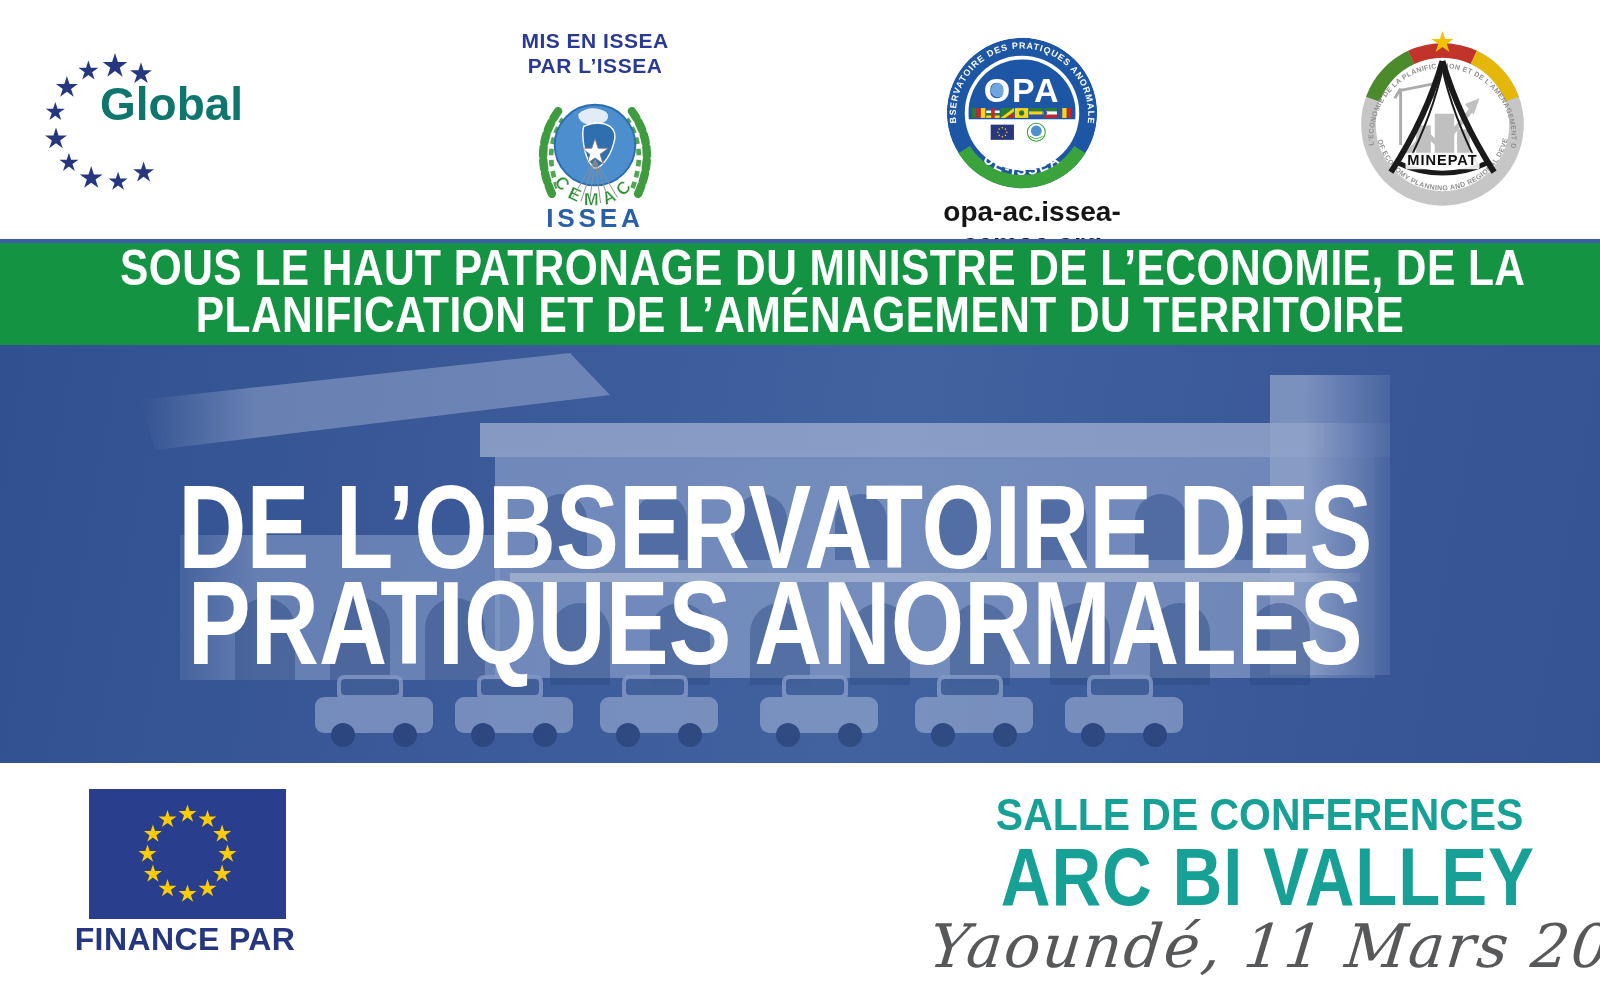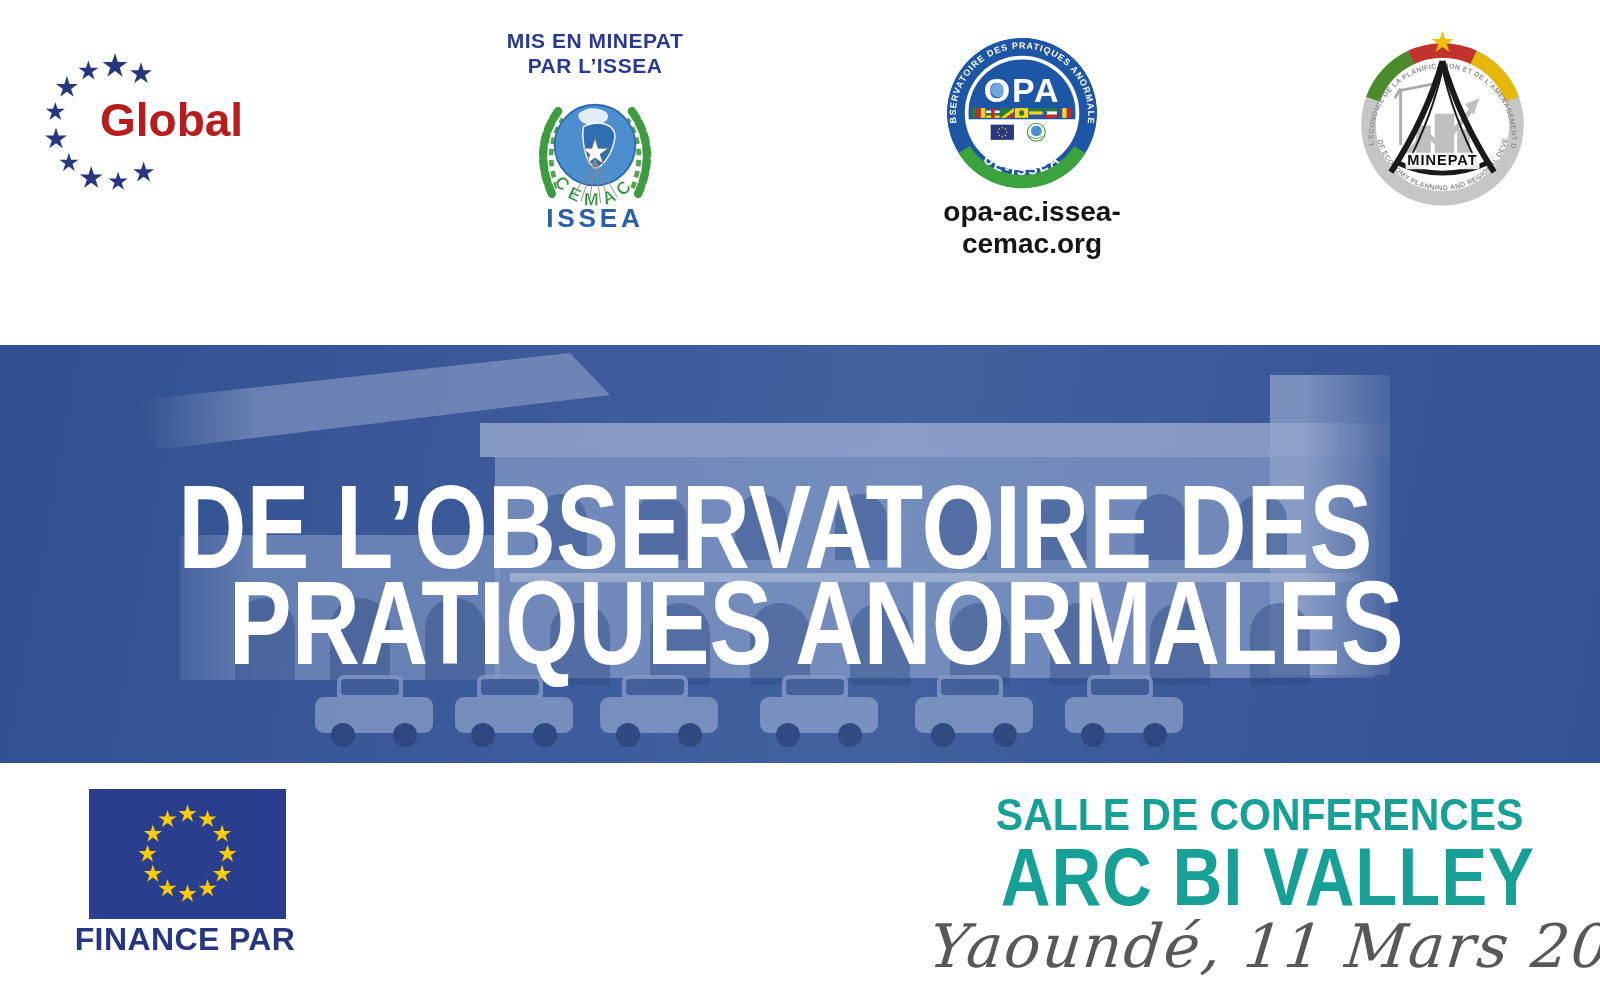--- a/index.html
+++ b/index.html
@@ -1,21 +1,21 @@
 <!DOCTYPE html>
 <html><head>
 <meta charset="utf-8">
 <style>
   html,body{margin:0;padding:0;background:#888;}
   .poster{position:relative;width:1600px;height:1007px;background:#ffffff;overflow:hidden;
           font-family:"Liberation Sans",sans-serif;}
   
   .hdr{position:absolute;left:0;top:0;width:1600px;height:239px;background:#fff;}
   .gg-stars{position:absolute;left:42px;top:52px;}
-  .gg-text{position:absolute;left:100px;top:94px;color:#b91c1c;font-weight:800;
+  .gg-text{position:absolute;left:100px;top:78px;color:#0f766e;font-weight:800;
            font-size:46px;line-height:52px;letter-spacing:0;}
   .issea-cap{position:absolute;left:470px;top:28px;width:250px;text-align:center;
              color:#2A3A93;font-weight:800;font-size:21px;line-height:25px;letter-spacing:.5px;}
   .cemac-svg{position:absolute;left:520px;top:72px;}
   .opa-svg{position:absolute;left:937px;top:28px;}
   .opa-url{position:absolute;left:892px;top:196px;width:280px;text-align:center;
            color:#151515;font-weight:700;font-size:28px;}
   .minepat-svg{position:absolute;left:1350px;top:30px;}
   
   .band{position:absolute;left:0;top:239px;width:1600px;height:106px;background:#149442;
@@ -26,21 +26,21 @@
   
   .hero{position:absolute;left:0;top:345px;width:1600px;height:418px;overflow:hidden;
         background:linear-gradient(100deg,#30508F 0%,#3A5898 25%,#41619F 55%,#3A5898 80%,#355392 100%);}
   .bldg{position:absolute;left:140px;top:0;opacity:.55;
         -webkit-mask-image:linear-gradient(to right,transparent 0,#000 9%,#000 91%,transparent 100%);
         mask-image:linear-gradient(to right,transparent 0,#000 9%,#000 91%,transparent 100%);}
   .title{position:absolute;left:0;right:50px;text-align:center;color:#fff;white-space:nowrap;
          font-weight:800;z-index:2;}
   .t1{top:40px;font-size:100px;}
   .t2{top:114px;font-size:118px;}
-  .t3{top:210px;font-size:118px;text-align:right;}
+  .t3{top:210px;font-size:118px;}
   .title span{display:inline-block;transform:scaleX(.8);line-height:1;}
   
   .ftr{position:absolute;left:0;top:763px;width:1600px;height:244px;background:#fff;}
   .euflag{position:absolute;left:89px;top:26px;}
   .funding{position:absolute;left:10px;top:160px;width:350px;text-align:center;color:#26377F;
            font-weight:800;font-size:32px;line-height:32px;letter-spacing:.4px;}
   .venue{position:absolute;left:950px;top:30px;width:620px;text-align:center;color:#17A096;}
   .venue .lbl{font-weight:800;font-size:44px;line-height:44px;white-space:nowrap;
               display:inline-block;transform:scaleX(.93);}
   .venue .nm{font-weight:800;font-size:82px;line-height:80px;white-space:nowrap;
@@ -80,21 +80,21 @@
           <use href="#star5" transform="translate(101.6,120.6) scale(1.1)"></use>
         </g>
       </svg>
       <div class="gg-text">
         <div>Global</div>
       </div>
     </div>
 
     <div>
       <div class="issea-cap">
-        <div>MIS EN MINEPAT</div>
+        <div>MIS EN ISSEA</div>
         <div>PAR L’ISSEA</div>
       </div>
       <svg class="cemac-svg" width="150" height="163" viewBox="0 0 160 170">
         <path d="M34,128 Q12,78 42,38" stroke="#3F9B40" stroke-width="9" stroke-dasharray="9 5" stroke-linecap="round" fill="none"></path>
         <path d="M126,128 Q148,78 118,38" stroke="#3F9B40" stroke-width="9" stroke-dasharray="9 5" stroke-linecap="round" fill="none"></path>
         <path d="M40,122 Q24,80 46,48" stroke="#3F9B40" stroke-width="5" stroke-dasharray="7 5" fill="none" opacity=".9"></path>
         <path d="M120,122 Q136,80 114,48" stroke="#3F9B40" stroke-width="5" stroke-dasharray="7 5" fill="none" opacity=".9"></path>
         <circle cx="80" cy="76" r="43" fill="#4D8FCE" stroke="#2B6CAD" stroke-width="2"></circle>
         <path d="M62,43 q10,-9 24,-5 q12,4 6,12 q-10,7 -20,4 q-10,-3 -10,-11 z" fill="#EAF1F8" opacity=".95"></path>
         <path d="M68,56 q16,-7 28,0 q8,6 4,18 q-3,12 -10,20 q-6,8 -12,6 q-8,-10 -10,-24 q-2,-14 0,-20 z" fill="#2F6FB0" stroke="#ffffff" stroke-width="1.5"></path>
@@ -230,20 +230,24 @@
         <path d="M95,32 C106,70 126,112 148,146" stroke="#1a1a1a" stroke-width="6" fill="none"></path>
         <path d="M95,40 C88,72 74,108 58,140" stroke="#1a1a1a" stroke-width="2" fill="none"></path>
         <path d="M95,40 C102,72 116,108 132,140" stroke="#1a1a1a" stroke-width="2" fill="none"></path>
         <path d="M48,136 Q95,158 142,136" stroke="#1a1a1a" stroke-width="5" fill="none"></path>
         <rect x="57" y="126" width="76" height="17" rx="2" fill="#ffffff" opacity=".9"></rect>
         <text x="95" y="139" font-size="15" font-weight="800" fill="#111" letter-spacing="1" text-anchor="middle">MINEPAT</text>
       </g>
     </svg>
   </div>
 
+  <div class="band">
+    <div class="ln ln1">SOUS LE HAUT PATRONAGE DU MINISTRE DE L’ECONOMIE, DE LA</div>
+    <div class="ln">PLANIFICATION ET DE L’AMÉNAGEMENT DU TERRITOIRE</div>
+  </div>
 
   <div class="hero">
     <svg class="bldg" width="1280" height="418" viewBox="0 0 1280 418">
       <g>
         <polygon points="0,55 430,8 470,50 15,105" fill="#dce6f5" opacity=".55"></polygon>
         <rect x="340" y="78" width="910" height="34" fill="#e4ebf7" opacity=".8"></rect>
         <rect x="355" y="108" width="880" height="225" fill="#c5d3ec" opacity=".7"></rect>
         <rect x="1130" y="30" width="120" height="300" fill="#d4dff2" opacity=".75"></rect>
         <g fill="#27477f" opacity=".5">
           <use href="#aw" x="395" y="215"></use>

